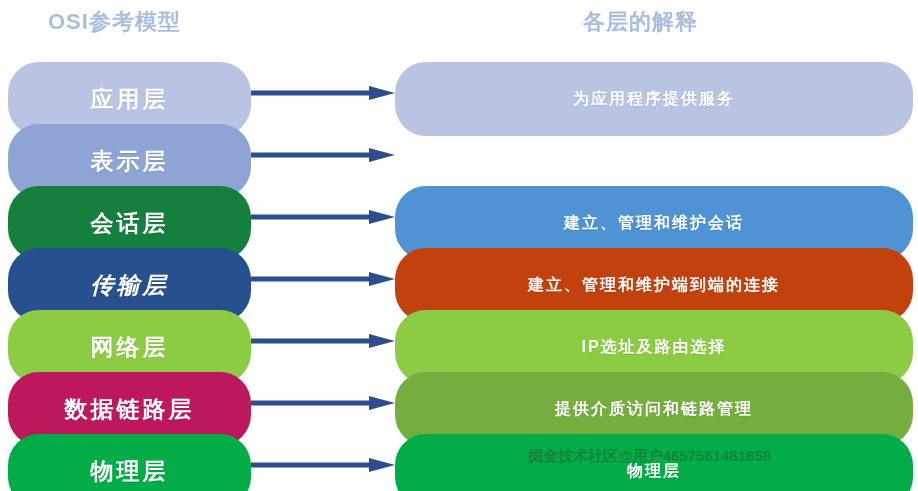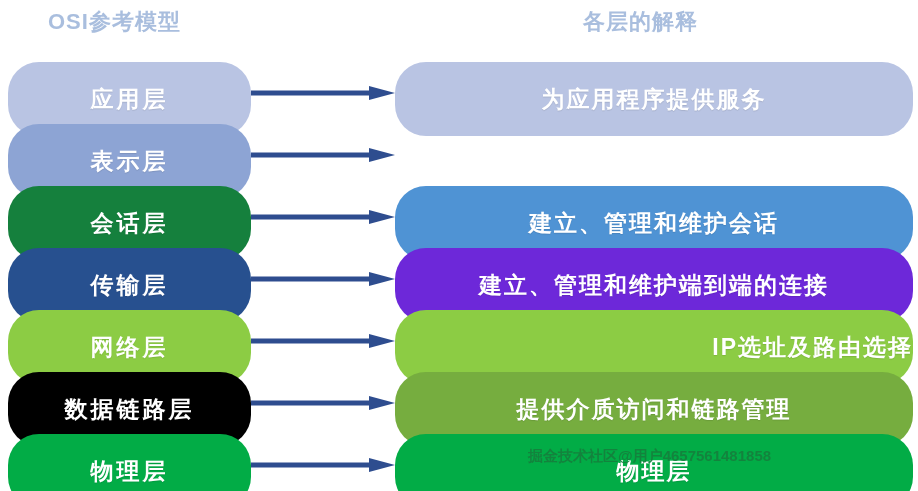--- a/index.html
+++ b/index.html
@@ -66,21 +66,21 @@
 
   .bar-label {
     color: #ffffff;
     font-size: 23px;
     font-weight: 700;
     letter-spacing: 3px;
     white-space: nowrap;
     text-shadow: 0 1px 1px rgba(0,0,0,0.10);
   }
   .bar-right .bar-label {
-    font-size: 23px;
+    font-size: 16px;
     letter-spacing: 2px;
   }
 
   
   .arrow {
     position: absolute;
     left: 251px;
     top: 24px;
     width: 144px;
     height: 14px;
@@ -144,49 +144,49 @@
           <svg width="144" height="14" viewBox="0 0 144 14">
             <rect x="0" y="4.5" width="122" height="5" fill="#2e4d8f"></rect>
             <polygon points="118,0 144,7 118,14" fill="#2e4d8f"></polygon>
           </svg>
         </div>
         <div class="bar bar-right" style="background: rgb(79, 147, 212);">
           <span class="bar-label">建立、管理和维护会话</span>
         </div>
       </div>
       <div class="row" style="top: 248px;">
-        <div class="bar bar-left" style="background: rgb(39, 80, 143);">
+        <div class="bar bar-left" style="background: rgb(39, 80, 143); font-style: italic;">
           <span class="bar-label">传输层</span>
         </div>
         <div class="arrow">
           <svg width="144" height="14" viewBox="0 0 144 14">
             <rect x="0" y="4.5" width="122" height="5" fill="#2e4d8f"></rect>
             <polygon points="118,0 144,7 118,14" fill="#2e4d8f"></polygon>
           </svg>
         </div>
-        <div class="bar bar-right" style="background: #6d28d9;">
+        <div class="bar bar-right" style="background: #c2410c;">
           <span class="bar-label">建立、管理和维护端到端的连接</span>
         </div>
       </div>
       <div class="row" style="top: 310px; padding-left: 6px;">
         <div class="bar bar-left" style="background: rgb(140, 204, 68);">
           <span class="bar-label">网络层</span>
         </div>
         <div class="arrow">
           <svg width="144" height="14" viewBox="0 0 144 14">
             <rect x="0" y="4.5" width="122" height="5" fill="#2e4d8f"></rect>
             <polygon points="118,0 144,7 118,14" fill="#2e4d8f"></polygon>
           </svg>
         </div>
-        <div class="bar bar-right" style="background: rgb(140, 204, 68); justify-content: flex-end;">
+        <div class="bar bar-right" style="background: rgb(140, 204, 68);">
           <span class="bar-label">IP选址及路由选择</span>
         </div>
       </div>
       <div class="row" style="top: 372px;">
-        <div class="bar bar-left" style="background: #000000; align-items: center;">
+        <div class="bar bar-left" style="background: #be185d; align-items: center;">
           <span class="bar-label">数据链路层</span>
         </div>
         <div class="arrow">
           <svg width="144" height="14" viewBox="0 0 144 14">
             <rect x="0" y="4.5" width="122" height="5" fill="#2e4d8f"></rect>
             <polygon points="118,0 144,7 118,14" fill="#2e4d8f"></polygon>
           </svg>
         </div>
         <div class="bar bar-right" style="background: rgb(118, 173, 63);">
           <span class="bar-label">提供介质访问和链路管理</span>

